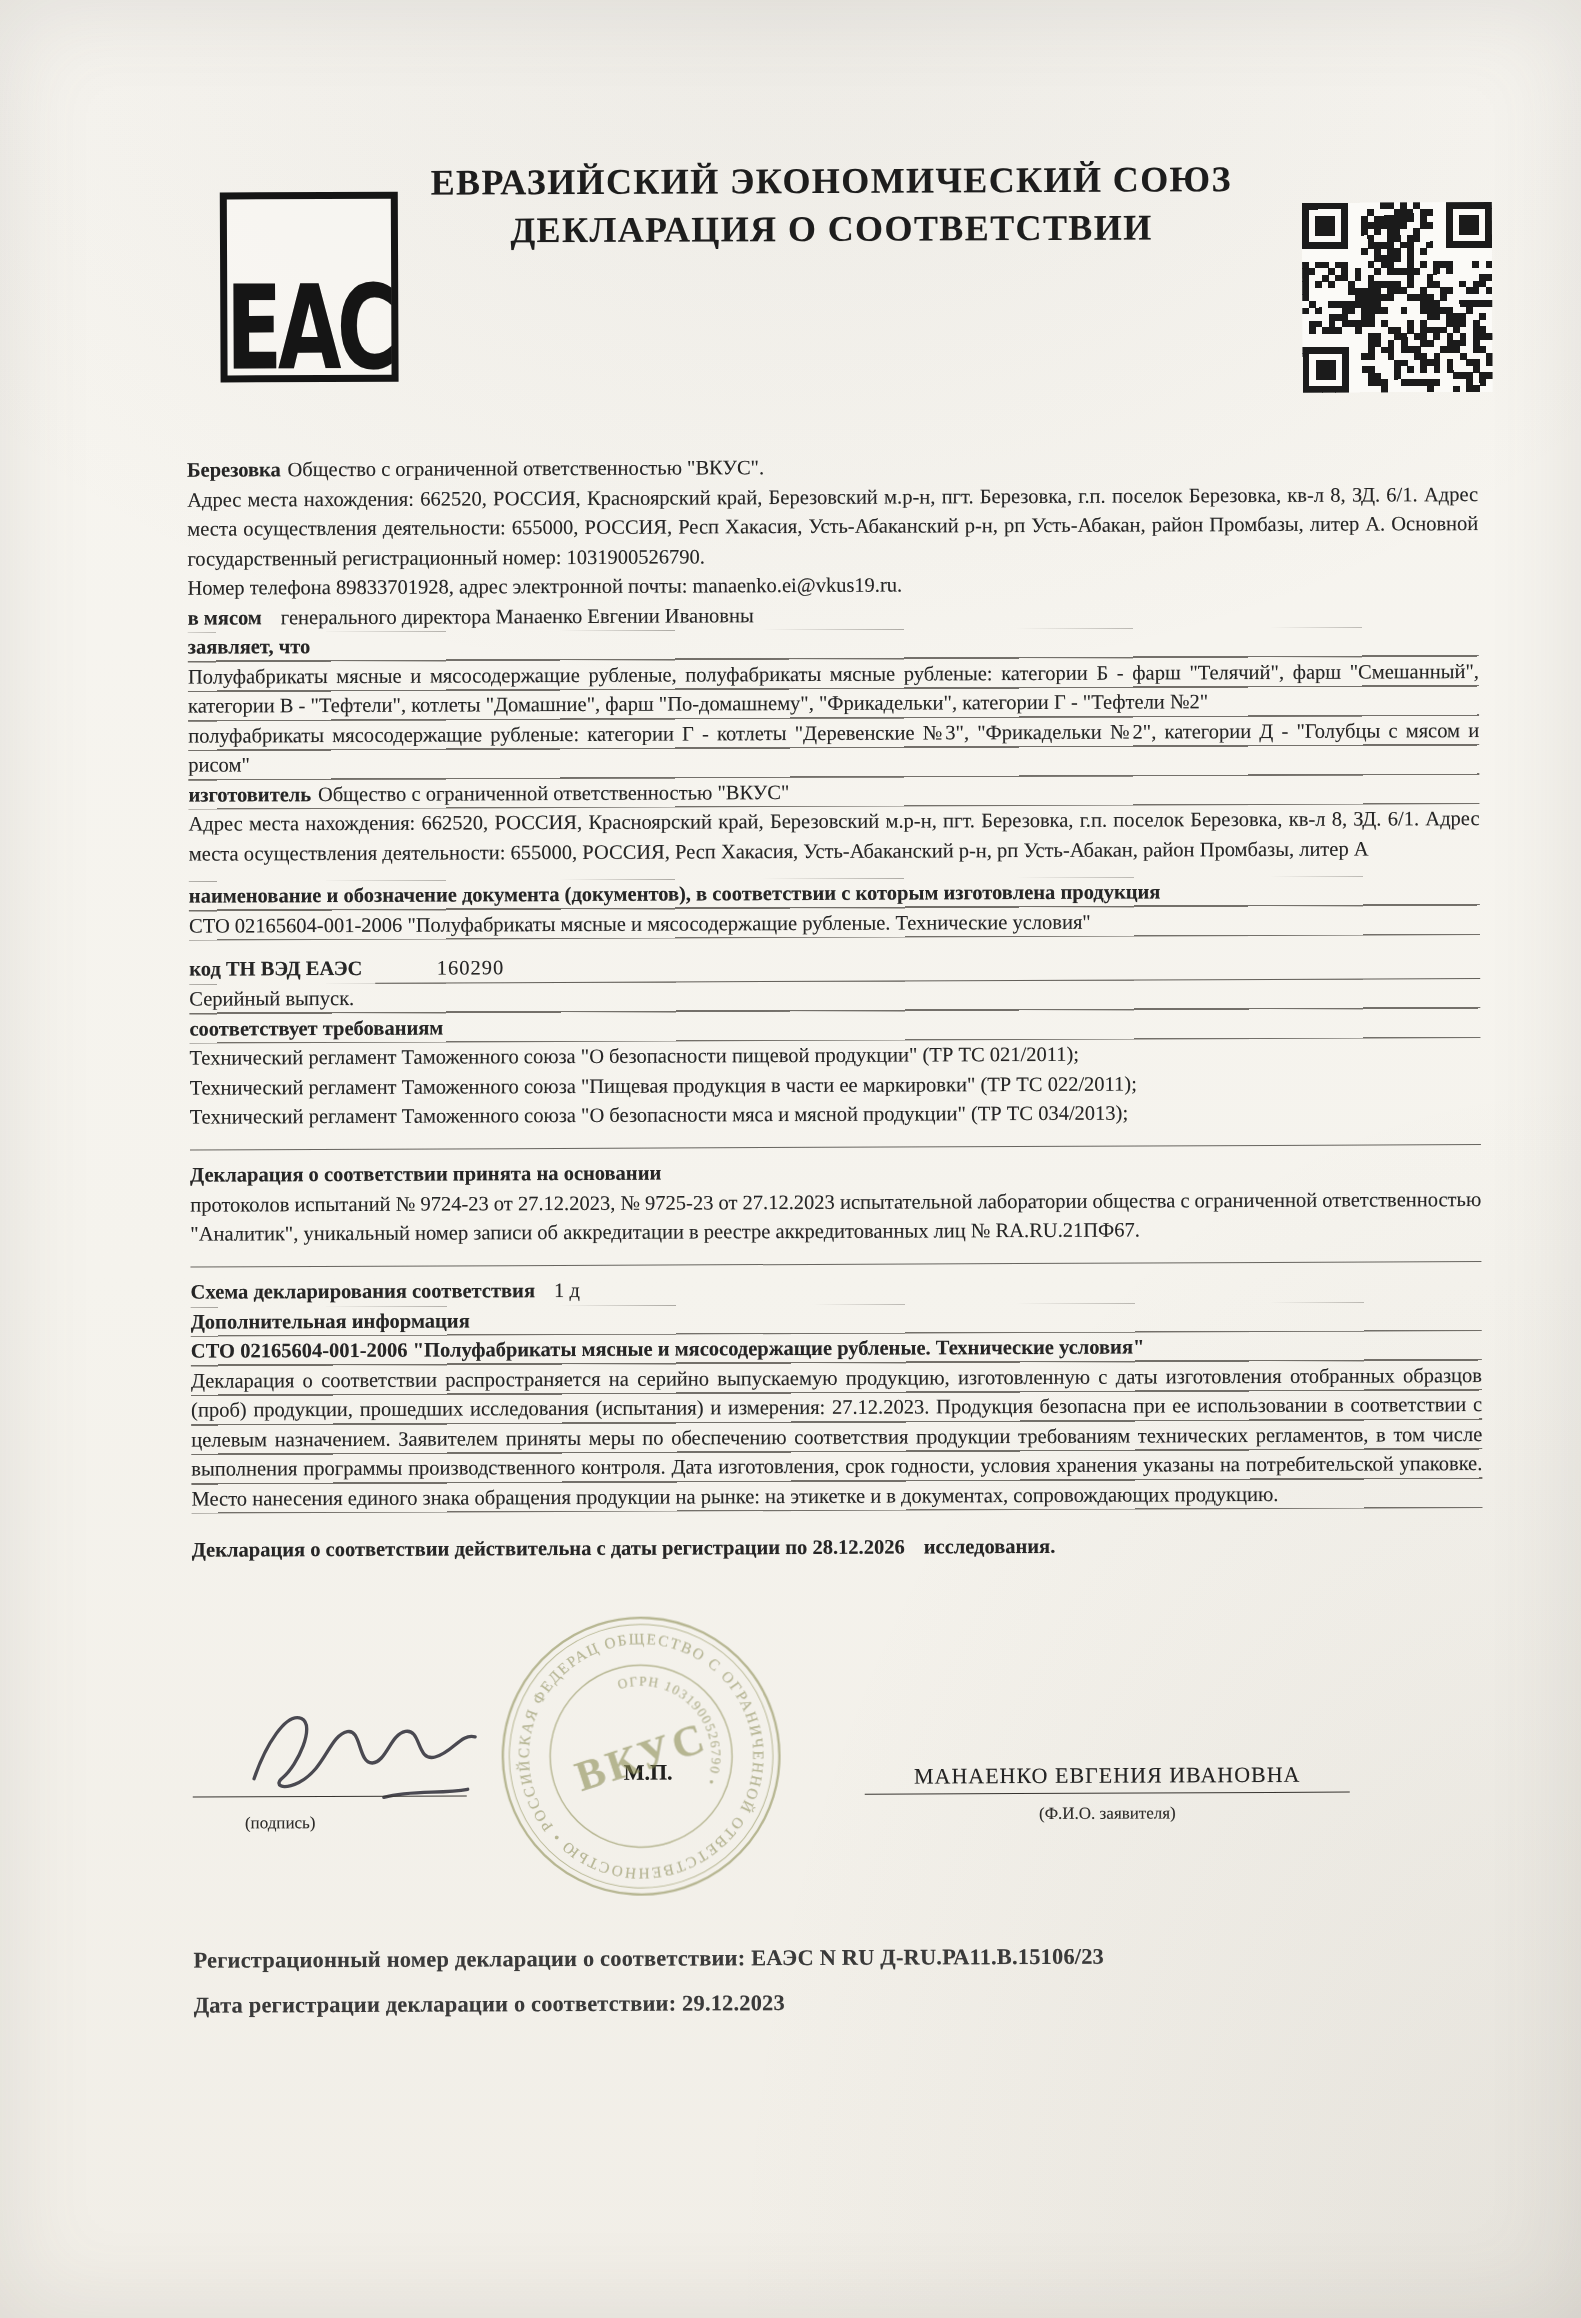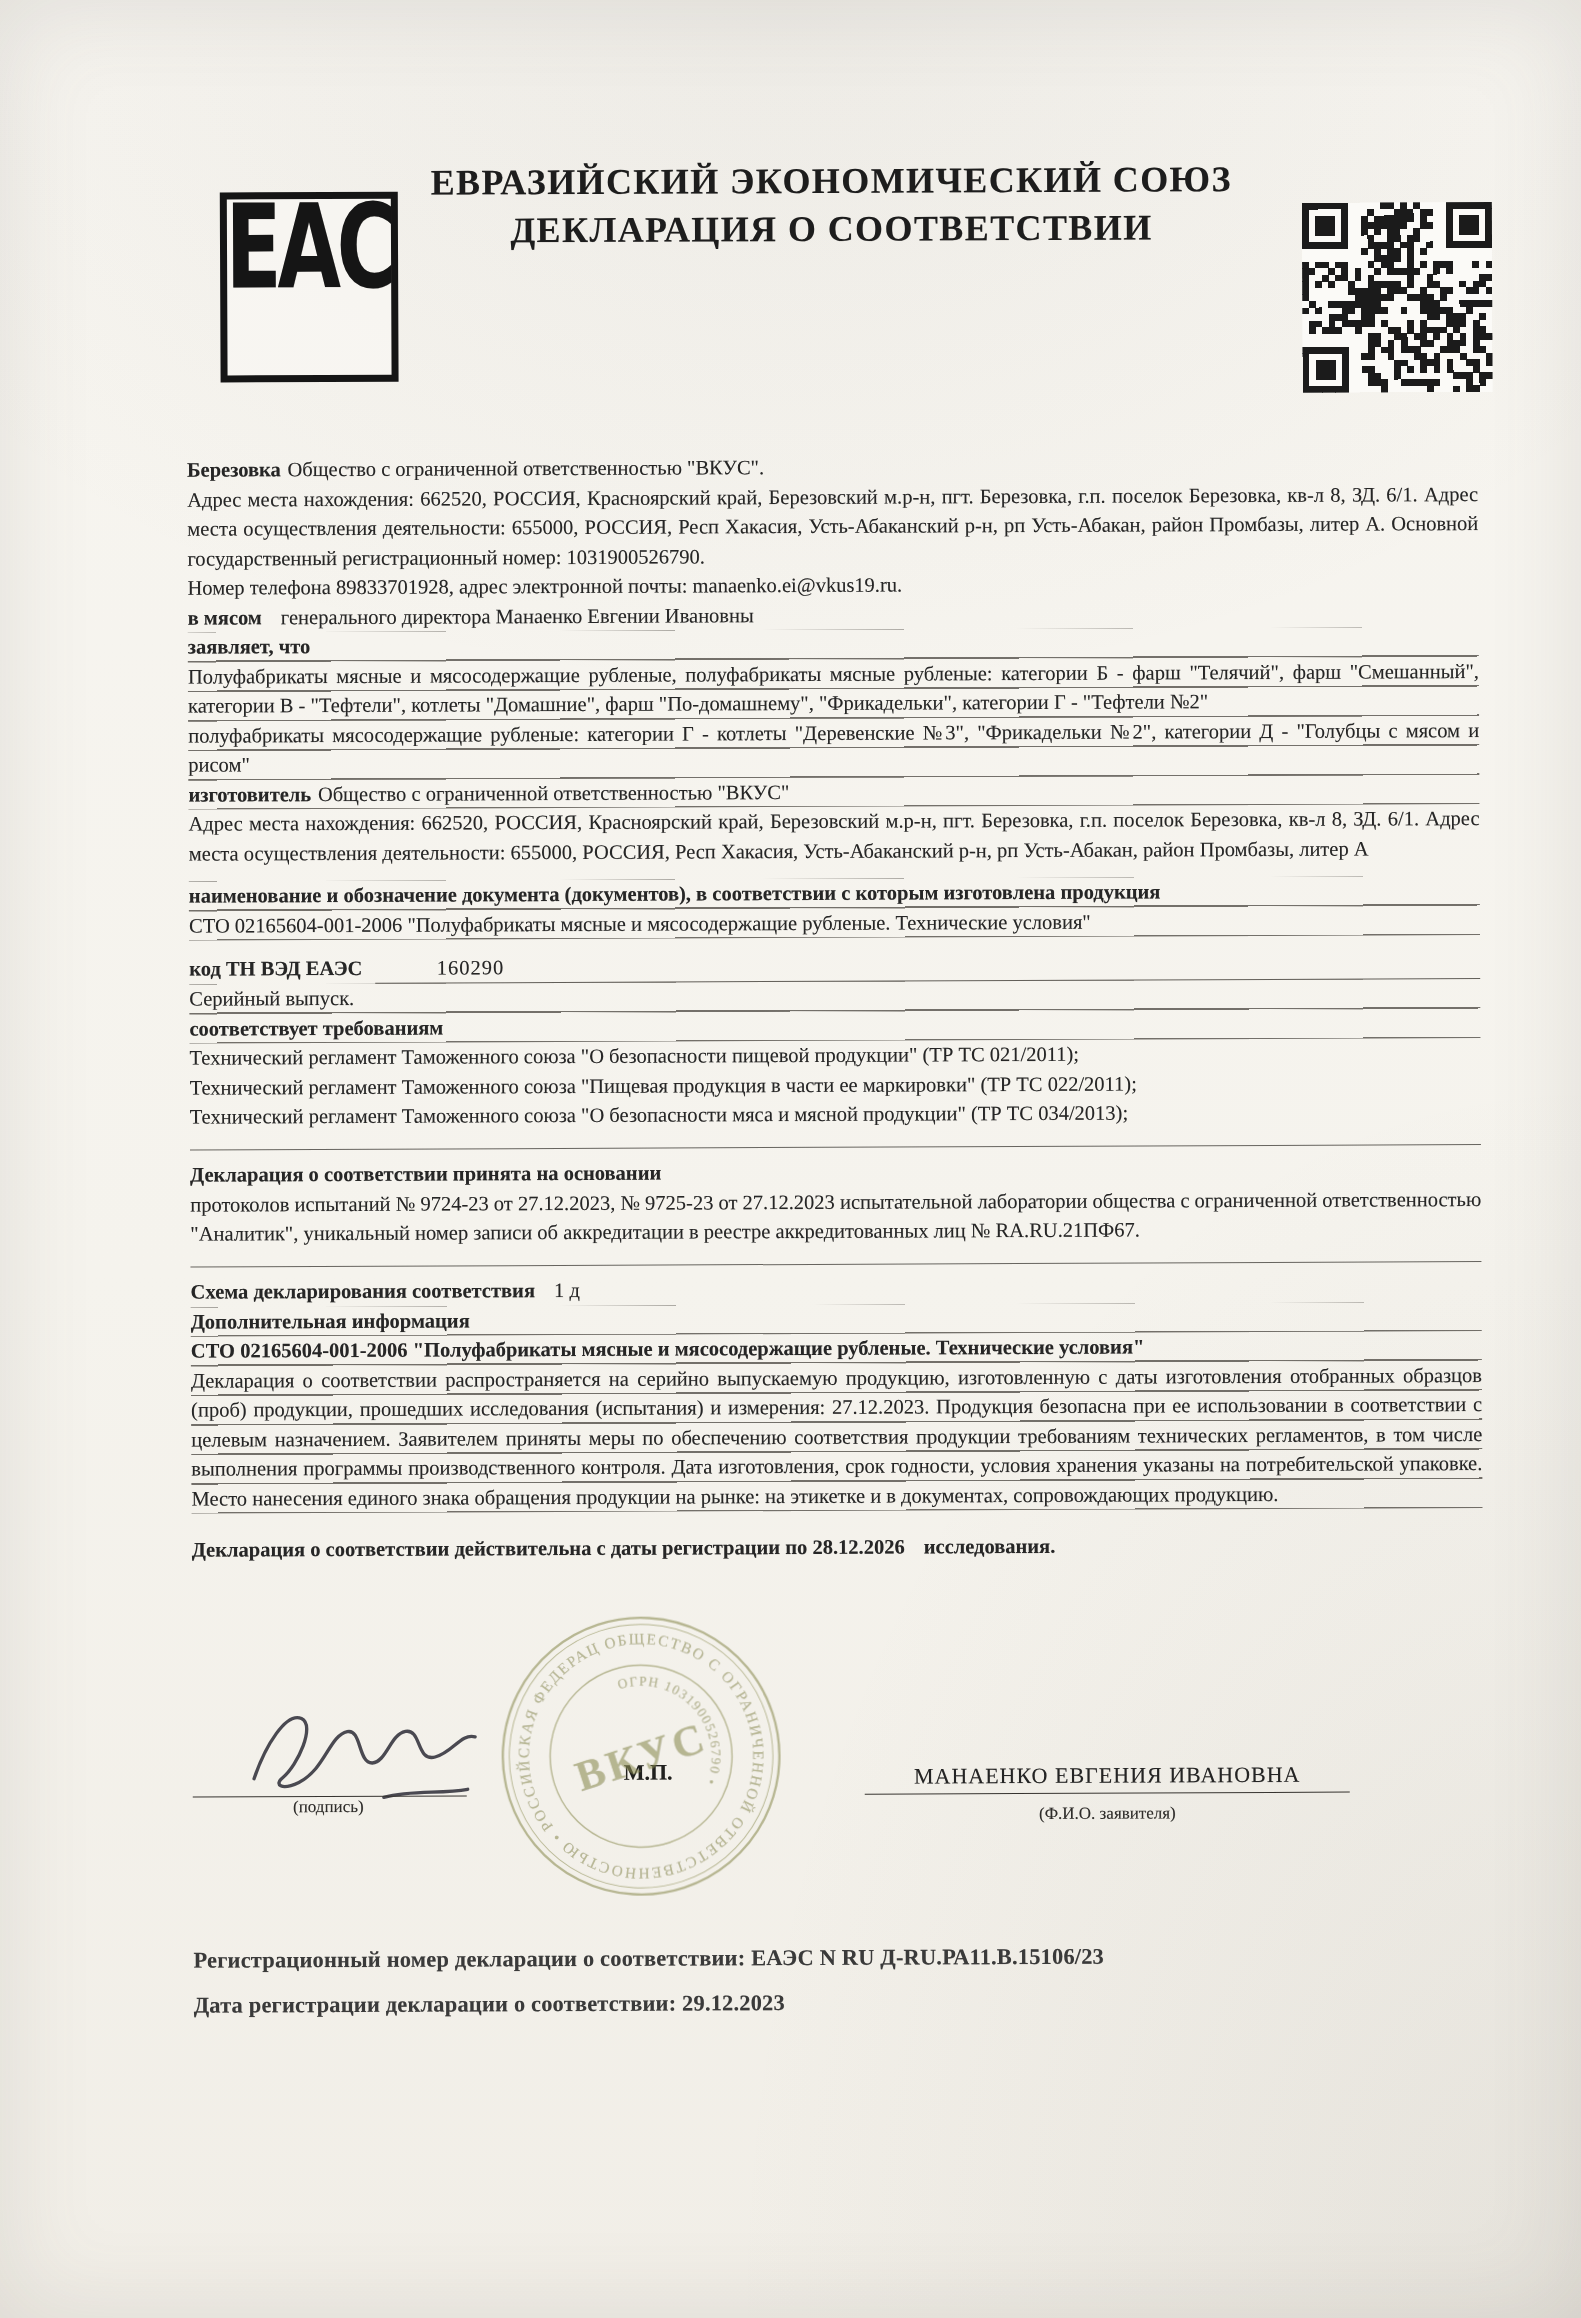--- a/index.html
+++ b/index.html
@@ -11,21 +11,21 @@
       radial-gradient(ellipse 90% 90% at 100% 100%, rgba(110,105,95,.09), transparent 60%),
       linear-gradient(180deg,#f7f5f0 0%, #f5f3ed 55%, #f1eee7 100%);
     box-shadow: inset 0 0 95px rgba(100,95,85,.14);
   }
   .content{position:absolute;inset:0;padding:157px 100px 0 190px;transform:rotate(-0.25deg);
     text-shadow:0.2px 0.2px 0.3px rgba(50,48,45,.32);}
   
   .header{text-align:center;}
   .title{font-size:36px;font-weight:bold;letter-spacing:1.4px;line-height:48px;color:#1d1d1d;}
   .eac-logo{position:absolute;left:224px;top:190px;width:164px;height:176px;border:7.6px solid #151515;
-    display:flex;align-items:flex-start;justify-content:center;background:rgba(250,249,245,.6);}
+    display:flex;align-items:flex-end;justify-content:center;background:rgba(250,249,245,.6);}
   .eac-text{font-family:"DejaVu Sans",sans-serif;font-weight:900;font-size:82px;letter-spacing:-4.3px;
     transform:scaleY(1.42);color:#151515;}
   .qr{position:absolute;left:1306px;top:205px;width:190px;height:190px;}
   
   .body{margin-top:200px;font-size:20.5px;line-height:29.5px;}
   .body p{margin:0;}
   .just{text-align:justify;}
   .b{font-weight:bold;}
   .ml{margin-left:6.7px;}
   .ml2{margin-left:19px;}
@@ -36,21 +36,21 @@
   .hline{border-top:1.4px solid rgba(55,52,47,.75);margin:17px 0 10.5px;}
   .tnved-row{display:flex;align-items:baseline;}
   .tnved-row .fill{flex:1;border-bottom:1.4px solid rgba(60,56,50,.8);margin-left:12.4px;}
   .tnved-row .code{margin-left:62px;letter-spacing:1px;}
   
   .sig-area{position:relative;height:267px;margin-top:43px;}
   .sig-line{position:absolute;border-bottom:1.4px solid #36332f;}
   .sig-line.left{left:0;top:188px;width:274px;}
   .sig-line.right{left:672px;top:188px;width:485px;}
   .caption{position:absolute;font-size:17px;color:#2e2c2a;}
-  .caption.sign{top:184px;left:52px;width:167px;text-align:center;}
+  .caption.sign{top:200px;left:52px;width:167px;}
   .caption.fio{top:194px;left:672px;width:485px;text-align:center;}
   .fio-name{position:absolute;top:156px;left:672px;width:485px;text-align:center;
     font-size:22px;letter-spacing:1px;color:#242424;}
   .mp-label{position:absolute;left:431px;top:119px;font-weight:bold;font-size:22px;color:#20201e;margin-top:32px;}
   .signature{position:absolute;left:48px;top:76px;width:267px;height:124px;}
   .signature path{stroke:#2b2b36;stroke-width:7;fill:none;stroke-linecap:round;stroke-linejoin:round;opacity:.85;}
   .stamp{position:absolute;left:300px;top:1px;width:297px;height:297px;opacity:.58;filter:blur(0.4px);}
   .stamp circle{stroke:#8b8c52;fill:none;}
   .stamp text{fill:#8b8c52;font-family:"Liberation Serif",serif;}
   .stamp .ring{font-size:33px;letter-spacing:4px;}

